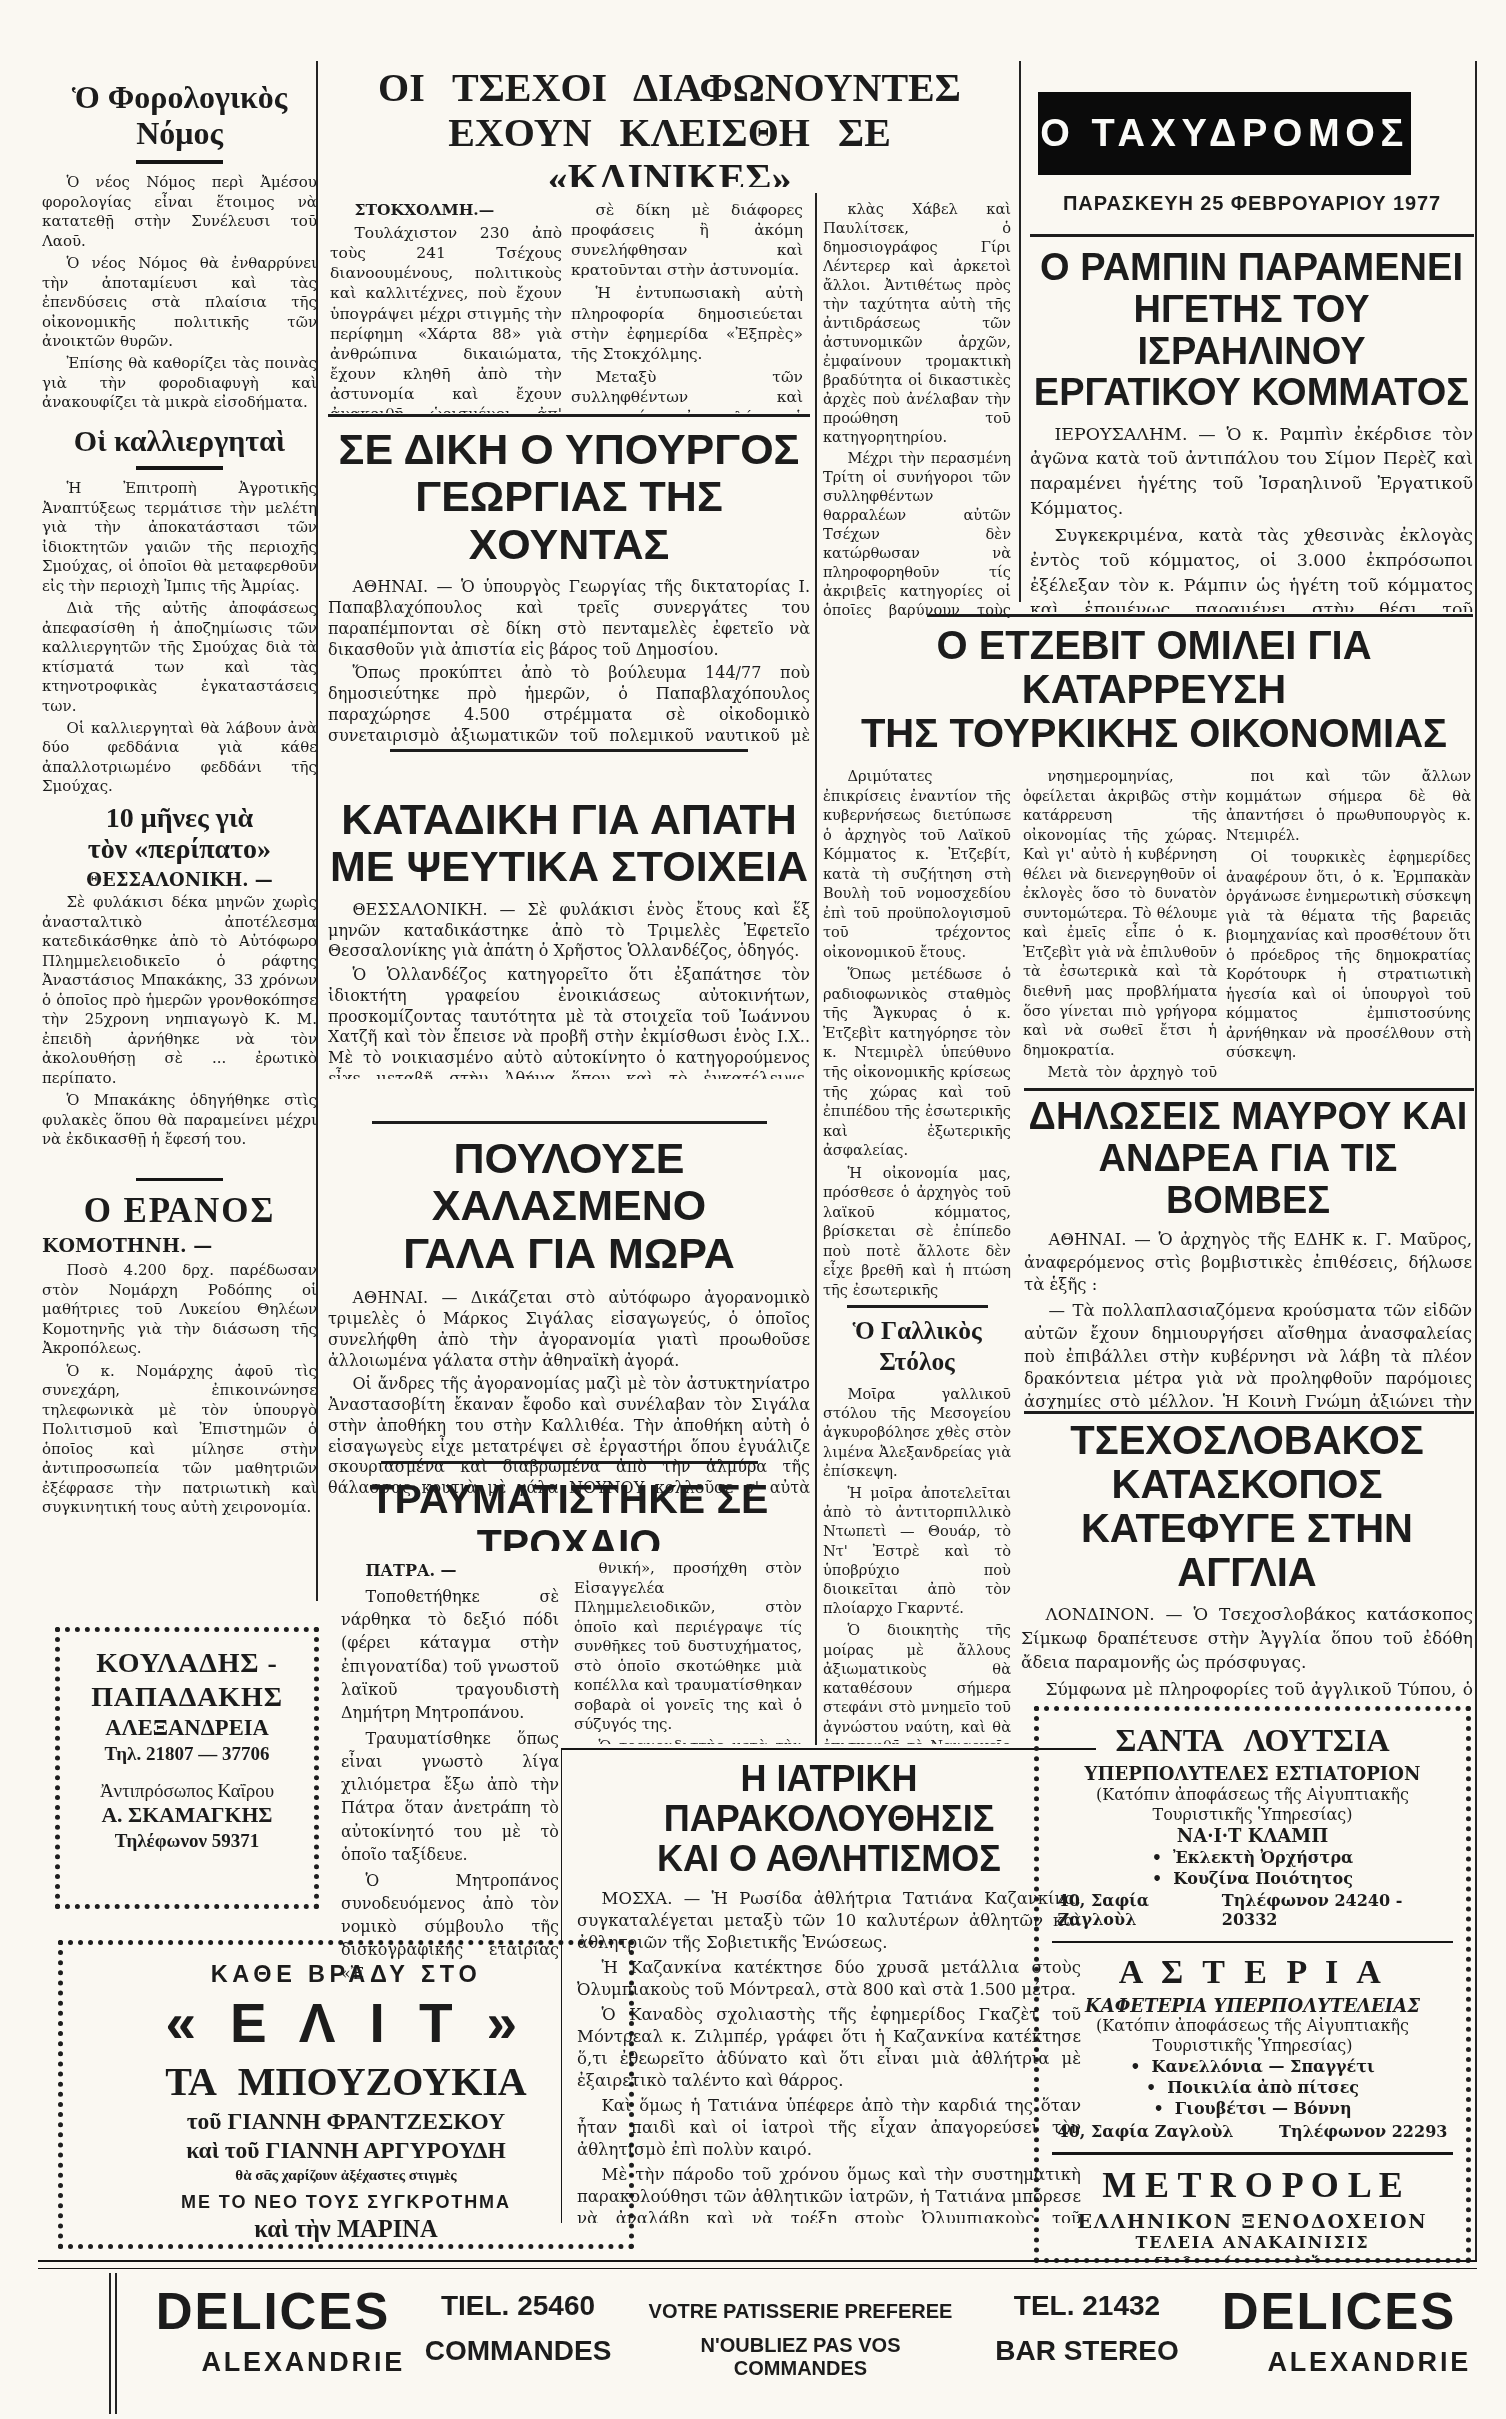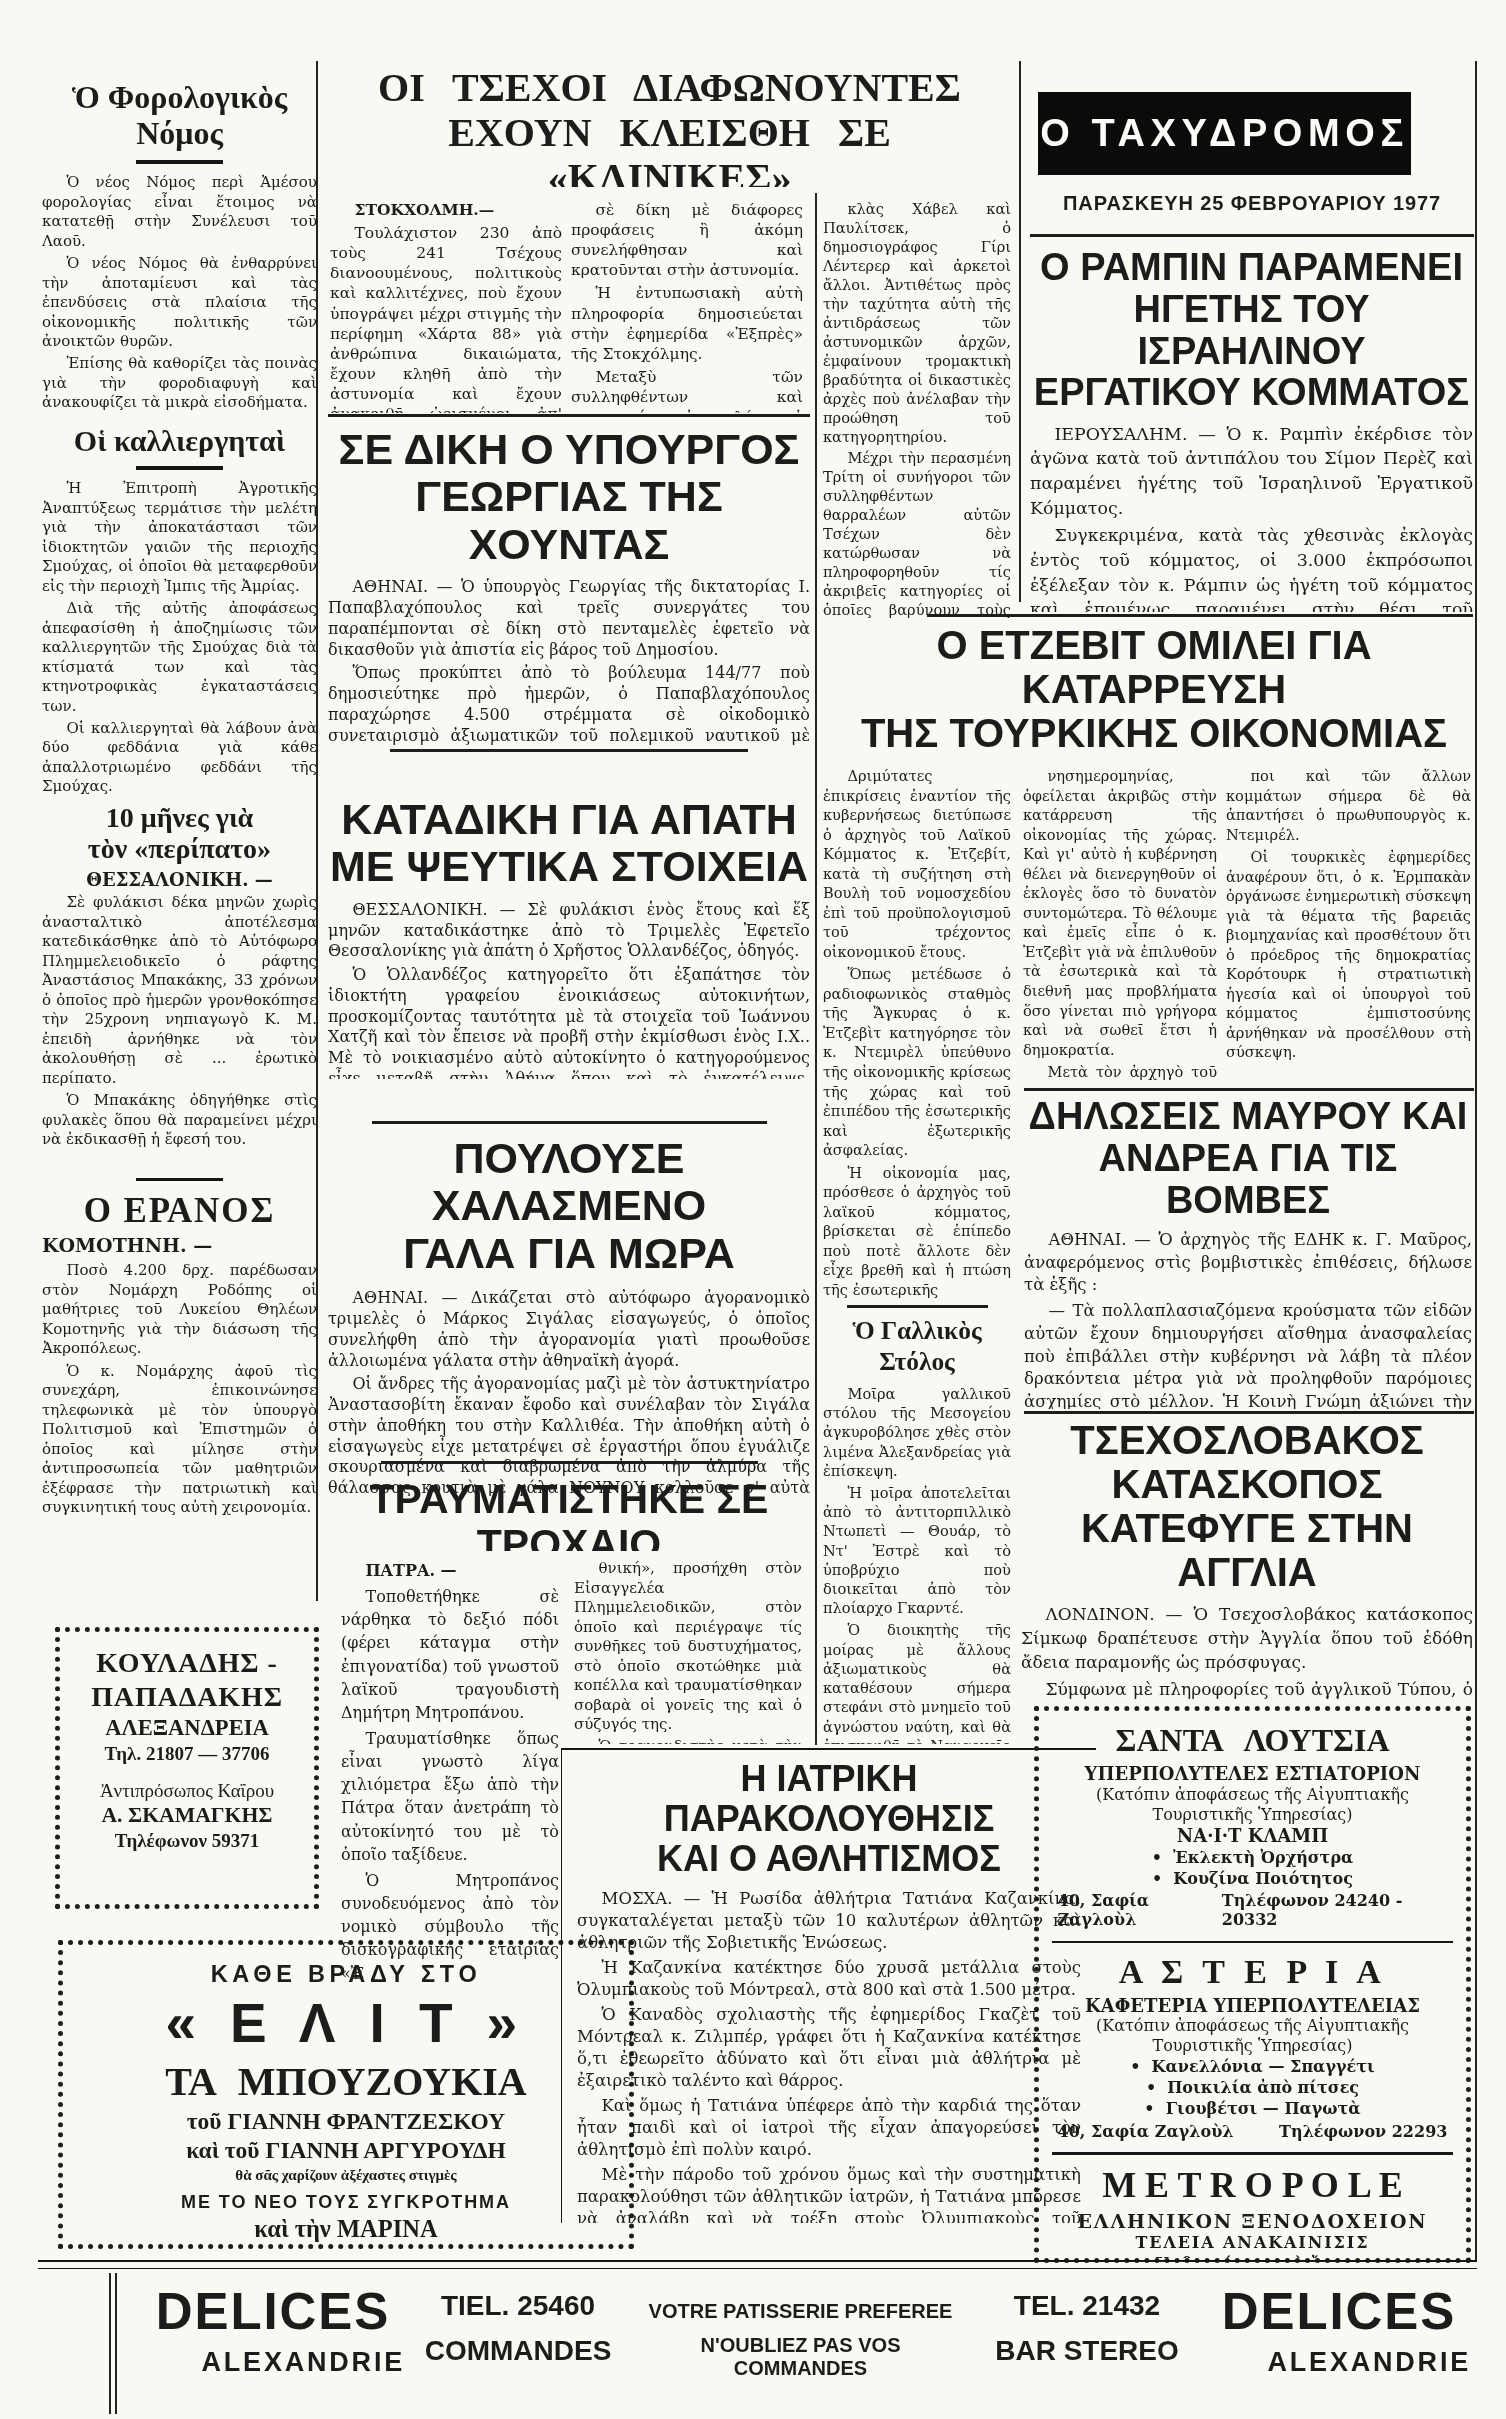--- a/index.html
+++ b/index.html
@@ -336,27 +336,27 @@
           <p>Κουζίνα Ποιότητος</p>
         </div>
       <div class="addr-row" style="font-size:16px;">
         <span>40, Σαφία Ζαγλοὺλ</span>
         <span>Τηλέφωνον 24240 - 20332</span>
       </div>
     </div>
     <div class="sec-rule"></div>
     <div>
       <h3 class="ad-title" style="font-size:34px;letter-spacing:5.6px;">Α Σ Τ Ε Ρ Ι Α</h3>
-      <p class="ad-line" style="font-weight:bold;font-size:18px;">ΚΑΦΕΤΕΡΙΑ ΥΠΕΡΠΟΛΥΤΕΛΕΙΑΣ</p>
+      <p class="ad-line" style="font-weight:bold;font-size:18px;font-style:italic;">ΚΑΦΕΤΕΡΙΑ ΥΠΕΡΠΟΛΥΤΕΛΕΙΑΣ</p>
       <p class="ad-line" style="font-size:16px;">(Κατόπιν ἀποφάσεως τῆς Αἰγυπτιακῆς</p>
       <p class="ad-line" style="font-size:16px;">Τουριστικῆς Ὑπηρεσίας)</p>
       <div class="bullets" style="font-size:16px;">
           <p>Κανελλόνια — Σπαγγέτι</p>
           <p>Ποικιλία ἀπὸ πίτσες</p>
-          <p>Γιουβέτσι — Παγωτὰ</p>
+          <p>Γιουβέτσι — Βόννη</p>
         </div>
       <div class="addr-row" style="font-size:16px;">
         <span>40, Σαφία Ζαγλοὺλ</span>
         <span>Τηλέφωνον 22293</span>
       </div>
     </div>
     <div class="sec-rule"></div>
     <div>
       <h3 class="ad-title" style="font-size:36px;">M E T R O P O L E</h3>
       <p class="ad-line" style="font-weight:bold;font-size:19px;letter-spacing:1.9px;">ΕΛΛΗΝΙΚΟΝ ΞΕΝΟΔΟΧΕΙΟΝ</p>

